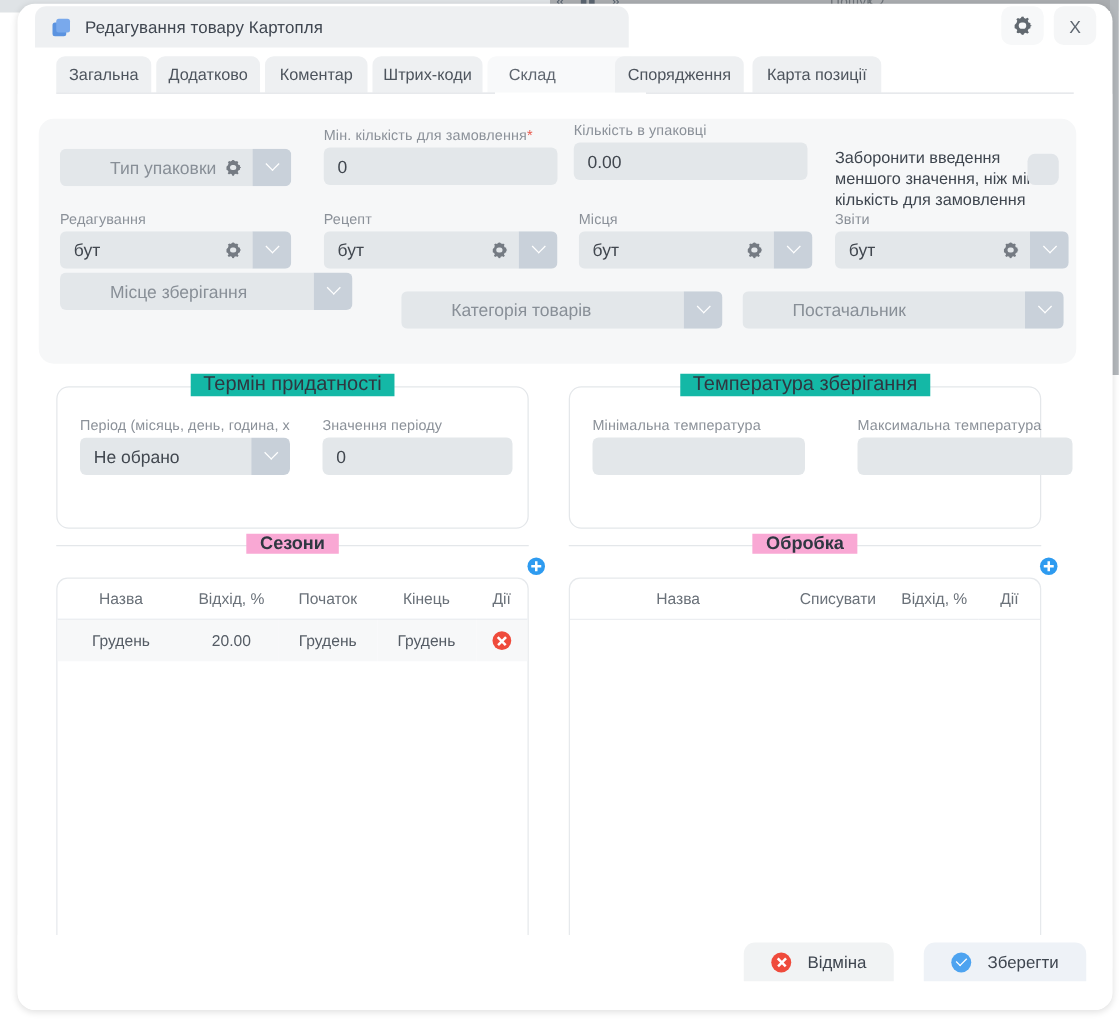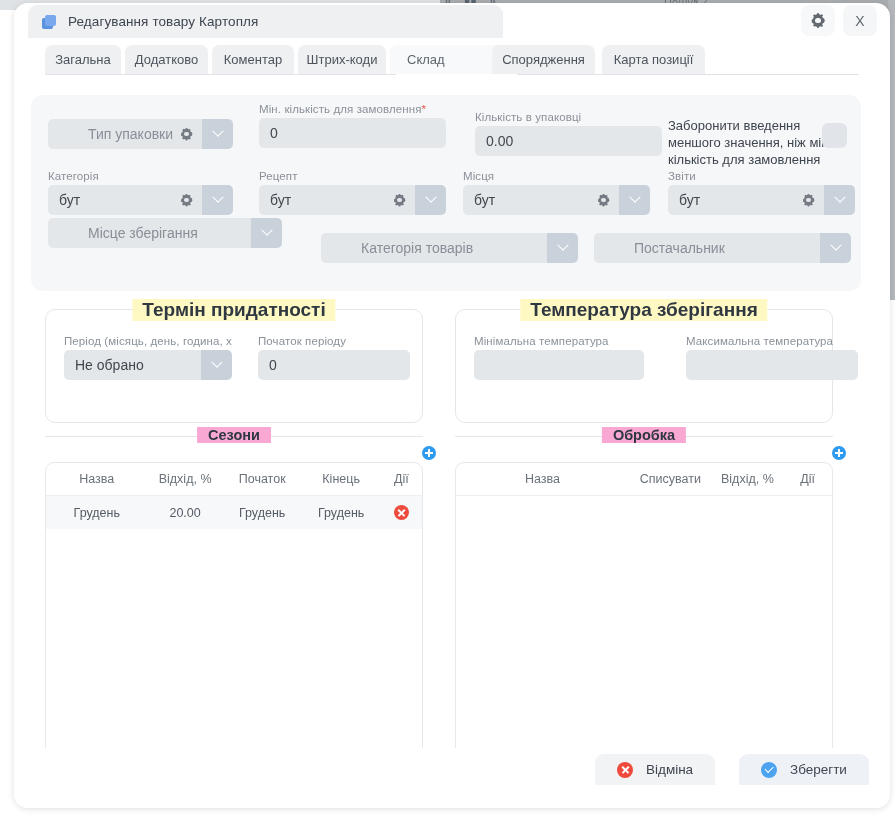--- a/index.html
+++ b/index.html
@@ -213,22 +213,22 @@
 
   
   .fieldset {
     position: absolute;
     border: 1px solid #e4e7ea;
     border-radius: 10px;
   }
   .fieldset .legend {
     position: absolute; top: -11px; left: 50%;
     transform: translateX(-50%);
-    background: #fef9c3; padding: 0 10px;
-    font-size: 19px; font-weight: bold; color: #2f3741;
+    background: #14b8a6; padding: 0 10px;
+    font-size: 16px; font-weight: normal; color: #2f3741;
     white-space: nowrap;
   }
 
   
   .sec-head {
     position: absolute; height: 16px;
   }
   .sec-head .rule {
     position: absolute; top: 8px; left: 0; right: 0; height: 1px;
     background: #e4e7ea;
@@ -382,30 +382,30 @@
             <span class="chev"></span>
           </div>
         </div>
       </div>
 
       <div class="field" style="left:228px; top:8px; width:187px;">
         <label class="field-label"><span>Мін. кількість для замовлення</span><span class="req">*</span></label>
         <div class="input">0</div>
       </div>
 
-      <div class="field" style="left:428px; top:16px; width:187px;margin-left:16px;">
+      <div class="field" style="left:428px; top:4px; width:187px;">
         <label class="field-label">Кількість в упаковці</label>
         <div class="input">0.00</div>
       </div>
 
       <div class="longlabel">Заборонити введення меншого значення, ніж мін. кількість для замовлення</div>
       <div class="checkbox-wrap"></div>
 
       <div class="field" style="left:17px; top:75px; width:185px;">
-        <label class="field-label">Категорія</label>
+        <label class="field-label">Редагування</label>
         <div class="select">
           <div class="sel-main">
             <span>бут</span>
             <span class="sel-gear">
                 <span class="gear"></span>
               </span>
           </div>
           <div class="sel-arrow">
             <span class="chev"></span>
           </div>
@@ -498,21 +498,21 @@
         <div class="select">
           <div class="sel-main">
             <span>Не обрано</span>
           </div>
           <div class="sel-arrow light">
             <span class="chev"></span>
           </div>
         </div>
       </div>
       <div class="field" style="left:212px; top:25px; width:152px;">
-        <label class="field-label">Початок періоду</label>
+        <label class="field-label">Значення періоду</label>
         <div class="input">0</div>
       </div>
     </div>
 
     <div class="fieldset" style="left:441px; top:234px; width:378px; height:114px;">
       <div class="legend">Температура зберігання</div>
       <div class="field" style="left:18px; top:25px; width:170px;">
         <label class="field-label">Мінімальна температура</label>
         <div class="input empty"></div>
       </div>

